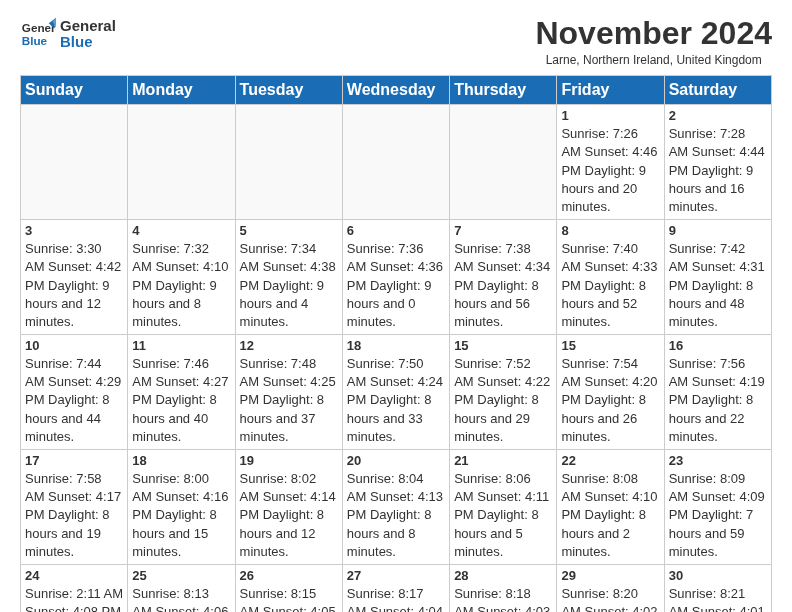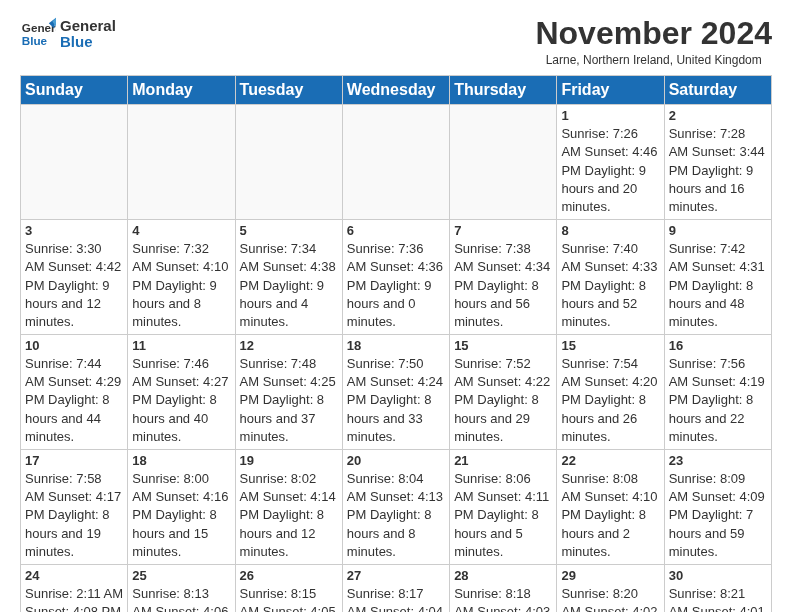--- a/index.html
+++ b/index.html
@@ -125,21 +125,21 @@
           <td class="empty"></td>
           <td>
             <span class="day-number">1</span>
             <div class="day-info">Sunrise: 7:26 AM
 Sunset: 4:46 PM
 Daylight: 9 hours and 20 minutes.</div>
           </td>
           <td>
             <span class="day-number">2</span>
             <div class="day-info">Sunrise: 7:28 AM
-Sunset: 3:44 PM
+Sunset: 4:44 PM
 Daylight: 9 hours and 16 minutes.</div>
           </td>
         </tr>
         <tr>
           <td>
             <span class="day-number">3</span>
             <div class="day-info">Sunrise: 3:30 AM
 Sunset: 4:42 PM
 Daylight: 9 hours and 12 minutes.</div>
           </td>

